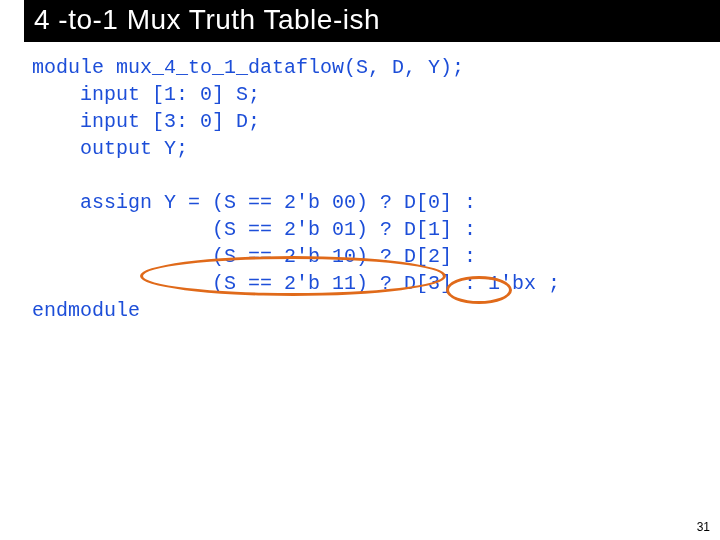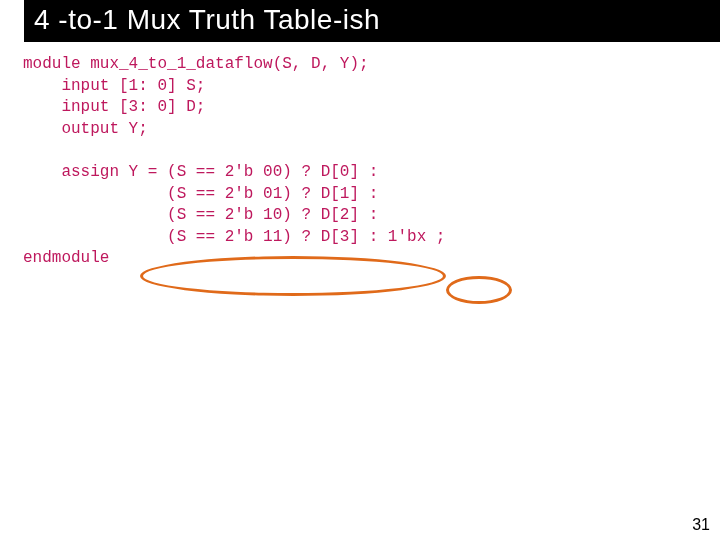--- a/index.html
+++ b/index.html
@@ -16,31 +16,31 @@
     background: #000;
     color: #fff;
     font-size: 28px;
     font-weight: normal;
     padding: 4px 10px 6px 10px;
     letter-spacing: 0.5px;
     margin-left: 24px;
   }
   .codeblock {
     font-family: "Courier New", Courier, monospace;
-    font-size: 16px;
+    font-size: 20px;
     line-height: 1.35;
-    color: #be185d;
-    padding: 12px 0 0 23px;
+    color: #1d4ed8;
+    padding: 12px 0 0 32px;
     white-space: pre;
   }
   .slidenum {
     position: absolute;
     right: 10px;
     bottom: 6px;
-    font-size: 16px;
+    font-size: 12px;
     color: #000;
   }
   .annot-ellipse {
     position: absolute;
     border: 3px solid #e06a1a;
     border-radius: 50%;
   }
   #ellipse1 {
     left: 140px;
     top: 256px;

